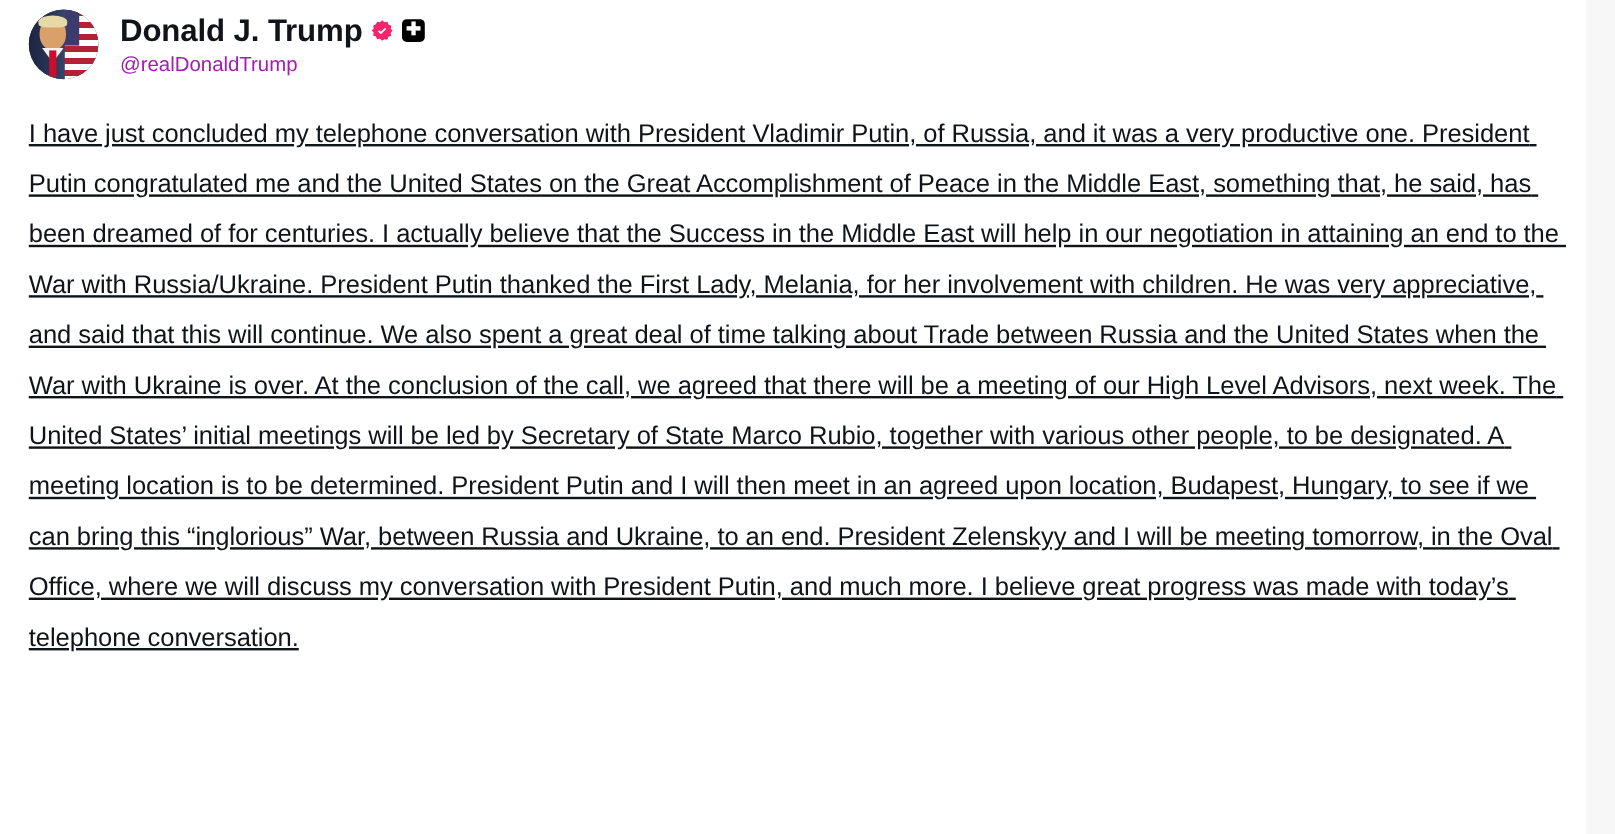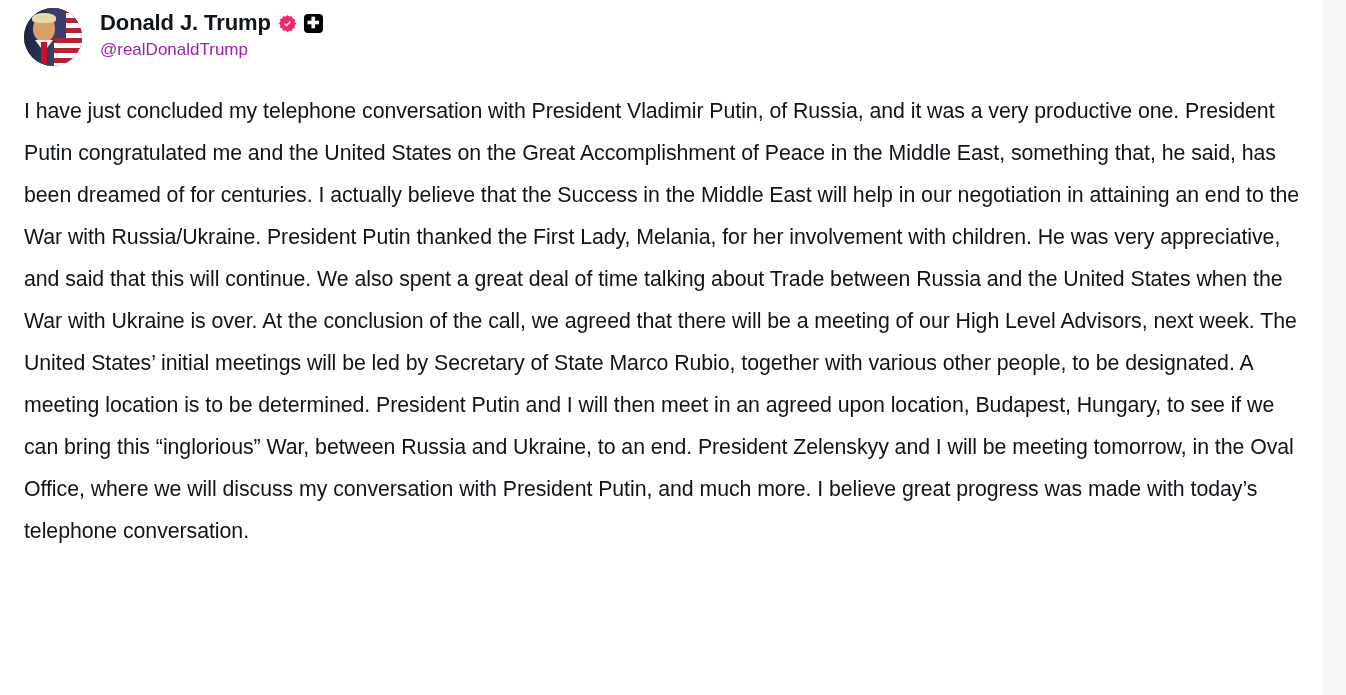--- a/index.html
+++ b/index.html
@@ -114,21 +114,21 @@
     margin-left: 18px;
     padding-top: 4px;
   }
   .name-row {
     display: flex;
     align-items: center;
     gap: 7px;
     line-height: 1;
   }
   .display-name {
-    font-size: 22px;
+    font-size: 26px;
     font-weight: bold;
     color: #0f1419;
     letter-spacing: -0.1px;
   }
   .verified-badge {
     width: 19px;
     height: 19px;
     position: relative;
     display: inline-block;
   }
@@ -157,20 +157,21 @@
     line-height: 1;
   }
   .body-text {
     padding: 26px 46px 0 24px;
     font-size: 21.3px;
     line-height: 42px;
     color: #0f1419;
     letter-spacing: -0.05px;
     white-space: pre-wrap;
     word-break: normal;
+    text-decoration: underline;
   }
 </style>
 </head>
 <body>
 
 <div class="post">
 
   <div class="header">
 
     <div class="avatar">

